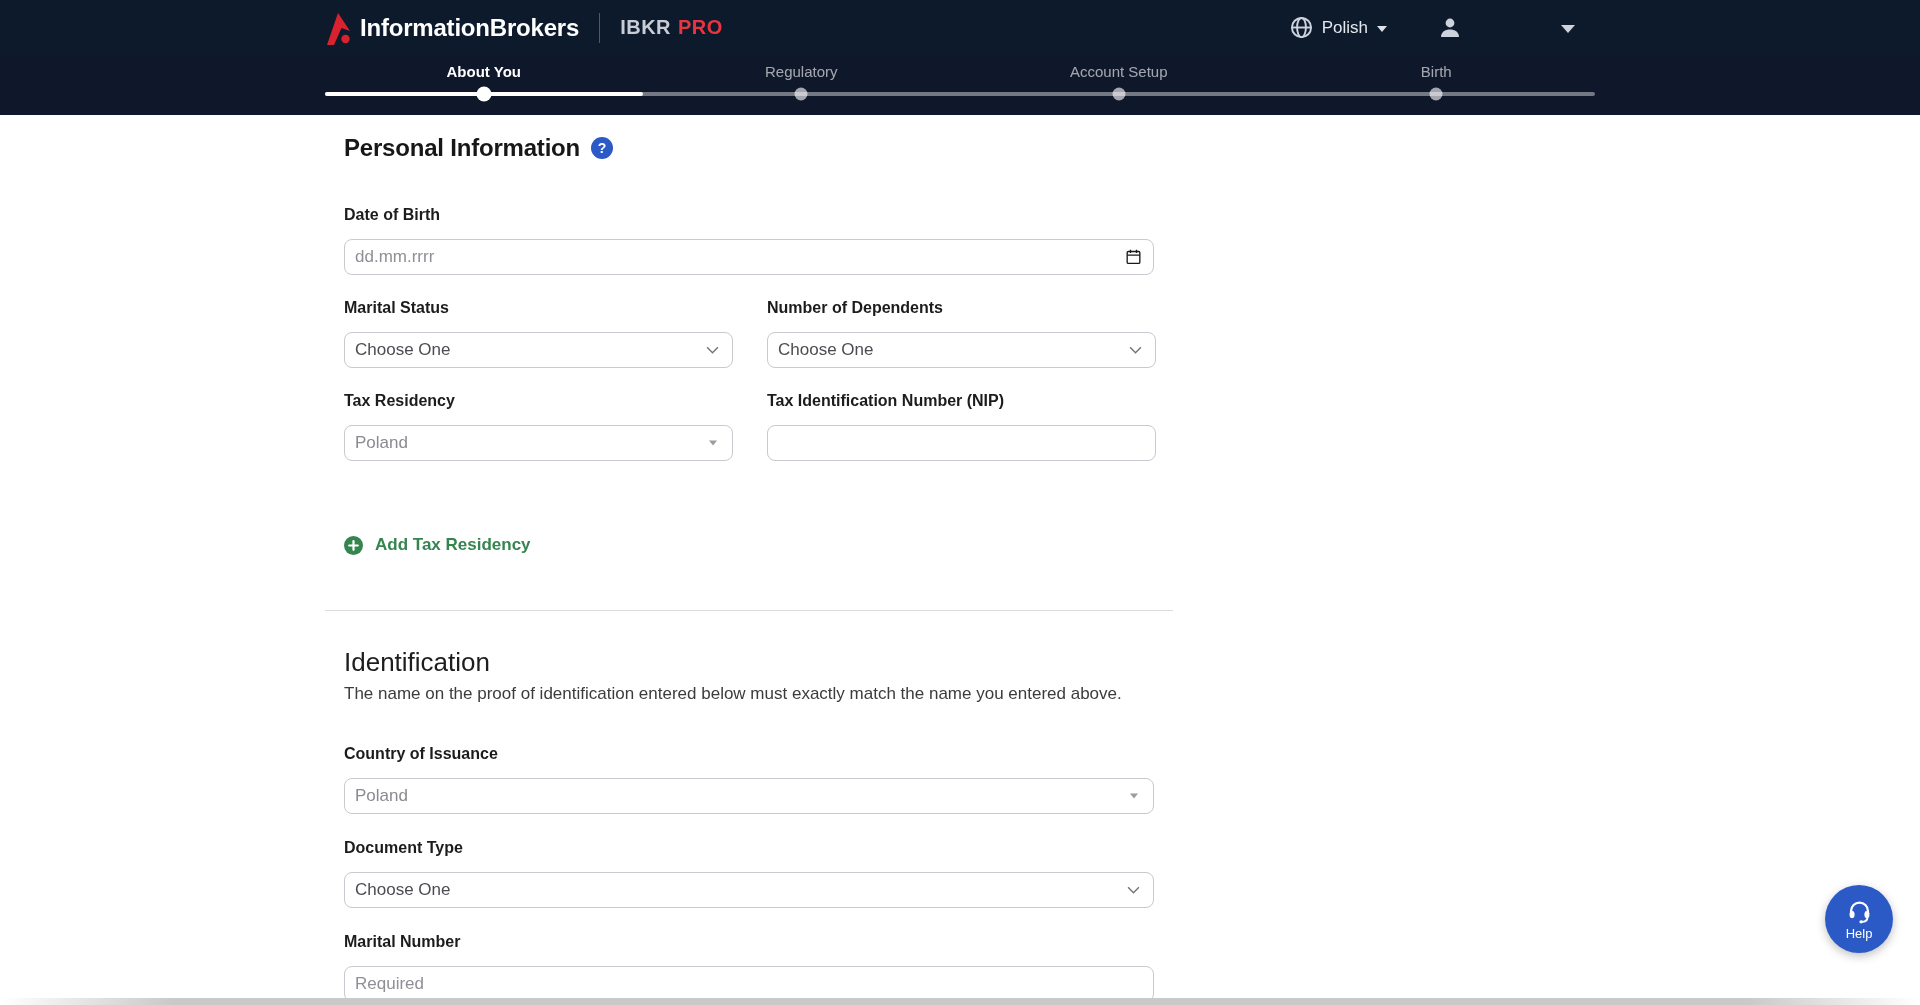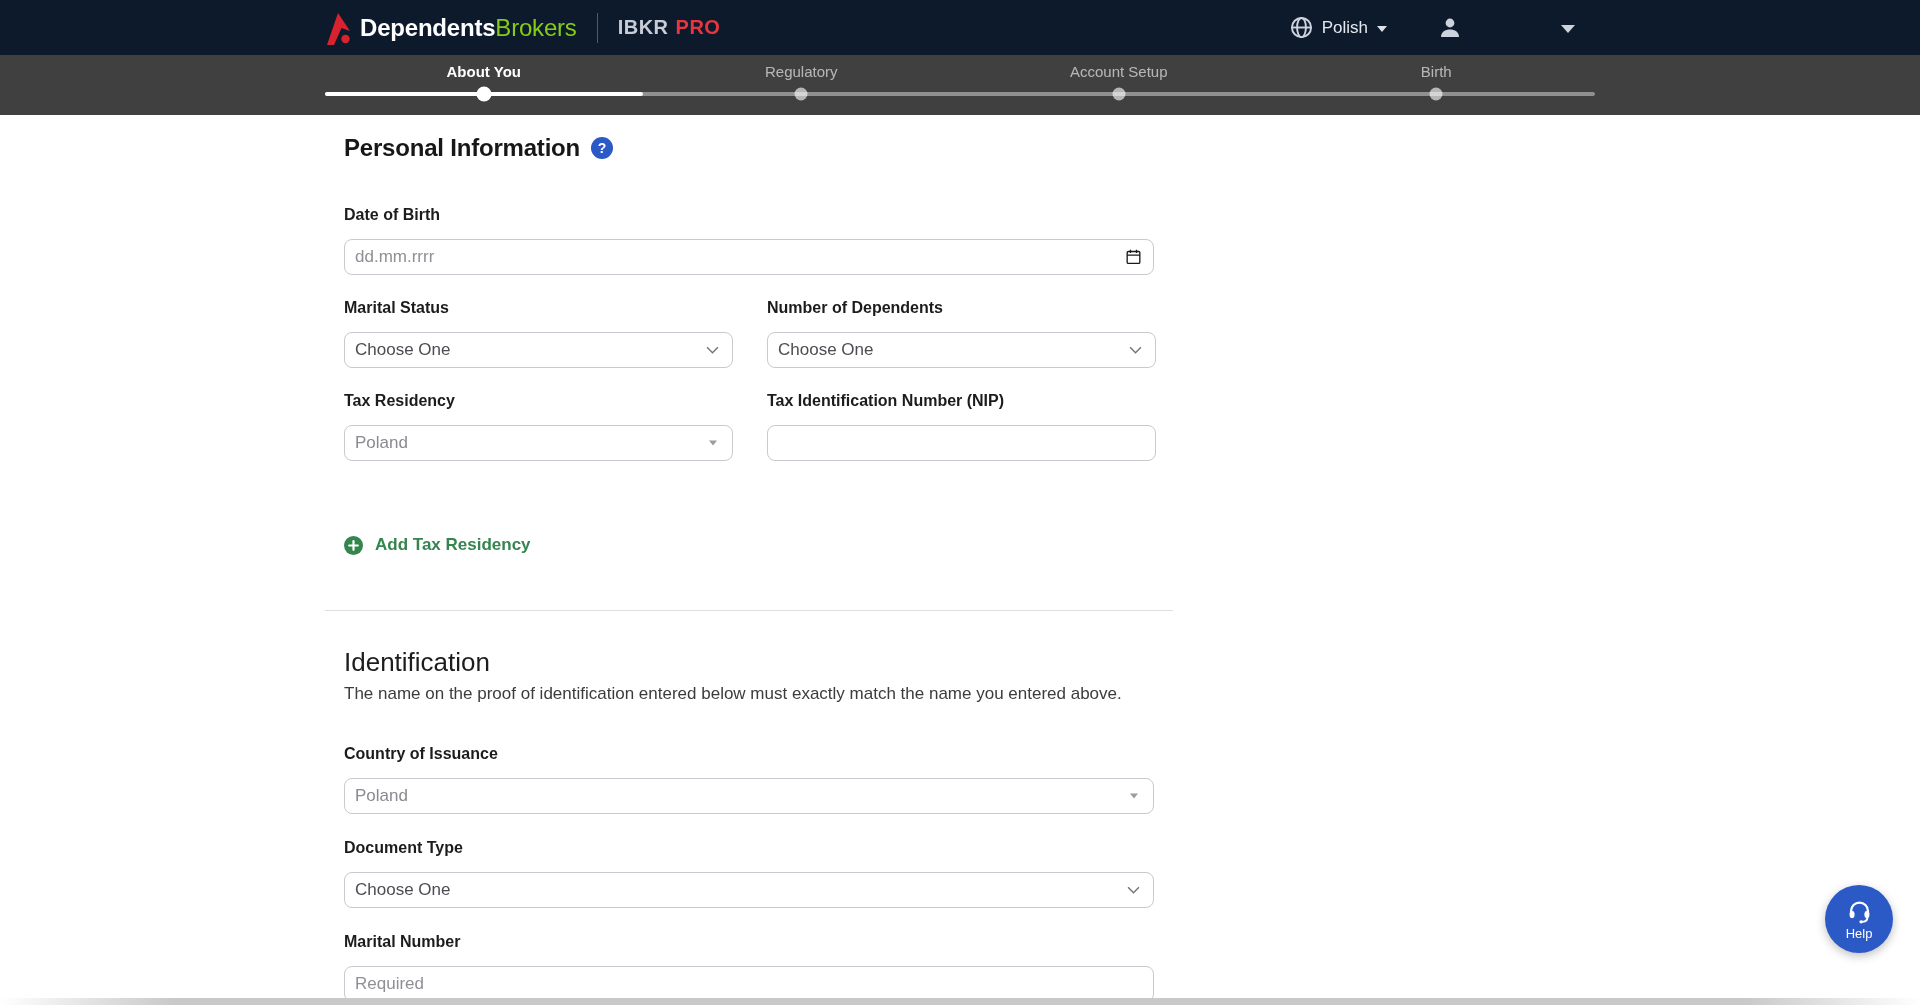--- a/index.html
+++ b/index.html
@@ -7,37 +7,37 @@
     font-family: "Liberation Sans", sans-serif; }
 
   .container { width: 1270px; margin: 0 auto; position: relative; }
 
   
   .header { height: 55px; background: #0d1a2b; }
   .header .container { height: 55px; display: flex; align-items: center; }
   .brand { display: flex; align-items: center; gap: 9px; cursor: pointer; }
   .brand-name { font-size: 24px; color: #ffffff; letter-spacing: -0.2px; }
   .brand-name .bold { font-weight: 700; }
-  .brand-name .light { font-weight: 400; color: #84cc16; }
+  .brand-name .light { font-weight: 700; color: #ffffff; }
   .header-divider { width: 1px; height: 30px; background: rgba(255,255,255,0.28); margin: 0 20px; }
   .product { font-size: 20px; font-weight: 700; letter-spacing: 0.5px; }
   .product .ibkr { color: #c7ccd6; }
   .product .pro { color: #e8353f; margin-left: 7px; }
   .header-right { margin-left: auto; display: flex; align-items: center; padding-right: 20px; }
   .lang { display: flex; align-items: center; gap: 9px; color: #e3e7ee; font-size: 17px; cursor: pointer; }
   .tri { display: inline-block; width: 0; height: 0; }
   .lang .tri { border-left: 5px solid transparent; border-right: 5px solid transparent;
     border-top: 6px solid #dde1e8; margin-top: 2px; }
   .user-btn { margin-left: 50px; cursor: pointer; display: flex; align-items: center; }
   .menu-caret { margin-left: 98px; cursor: pointer; }
   .menu-caret .tri { border-left: 7px solid transparent; border-right: 7px solid transparent;
     border-top: 8px solid #cdd3dd; }
 
   
-  .progress { height: 60px; background: #404040; }
+  .progress { height: 60px; background: #0f172a; }
   .steps { display: flex; padding-top: 9px; }
   .step { width: 25%; text-align: center; font-size: 15px; color: rgba(255,255,255,0.62);
     cursor: pointer; line-height: 16px; }
   .step.active { color: #ffffff; font-weight: 700; }
   .track { position: relative; height: 4px; margin-top: 12px; background: rgba(255,255,255,0.42);
     border-radius: 2px; }
   .track-fill { position: absolute; left: 0; top: 0; height: 4px; width: 25%;
     background: #ffffff; border-radius: 2px; }
   .dot { position: absolute; top: 50%; width: 13px; height: 13px; border-radius: 50%;
     background: rgba(255,255,255,0.62); transform: translate(-50%,-50%); }
@@ -100,21 +100,21 @@
 
 <div class="header">
   <div class="container">
     <div class="brand">
       <span style="display:flex;">
         <svg width="26" height="34" viewBox="0 0 26 34">
           <path d="M2 34 L13 2 L25 20 L16.5 17 L9 34 Z" fill="#d8232f"></path>
           <circle cx="20.5" cy="28" r="4.2" fill="#d8232f"></circle>
         </svg>
       </span>
-      <span class="brand-name"><span class="bold">Dependents</span><span class="light">Brokers</span></span>
+      <span class="brand-name"><span class="bold">Information</span><span class="light">Brokers</span></span>
     </div>
     <div class="header-divider"></div>
     <div class="product">
       <span class="ibkr">IBKR</span><span class="pro">PRO</span>
     </div>
     <div class="header-right">
       <div class="lang">
         <span style="display:flex;">
           <svg width="23" height="23" viewBox="0 0 24 24" fill="none" stroke="#cdd3dd" stroke-width="2">
             <circle cx="12" cy="12" r="10"></circle>

